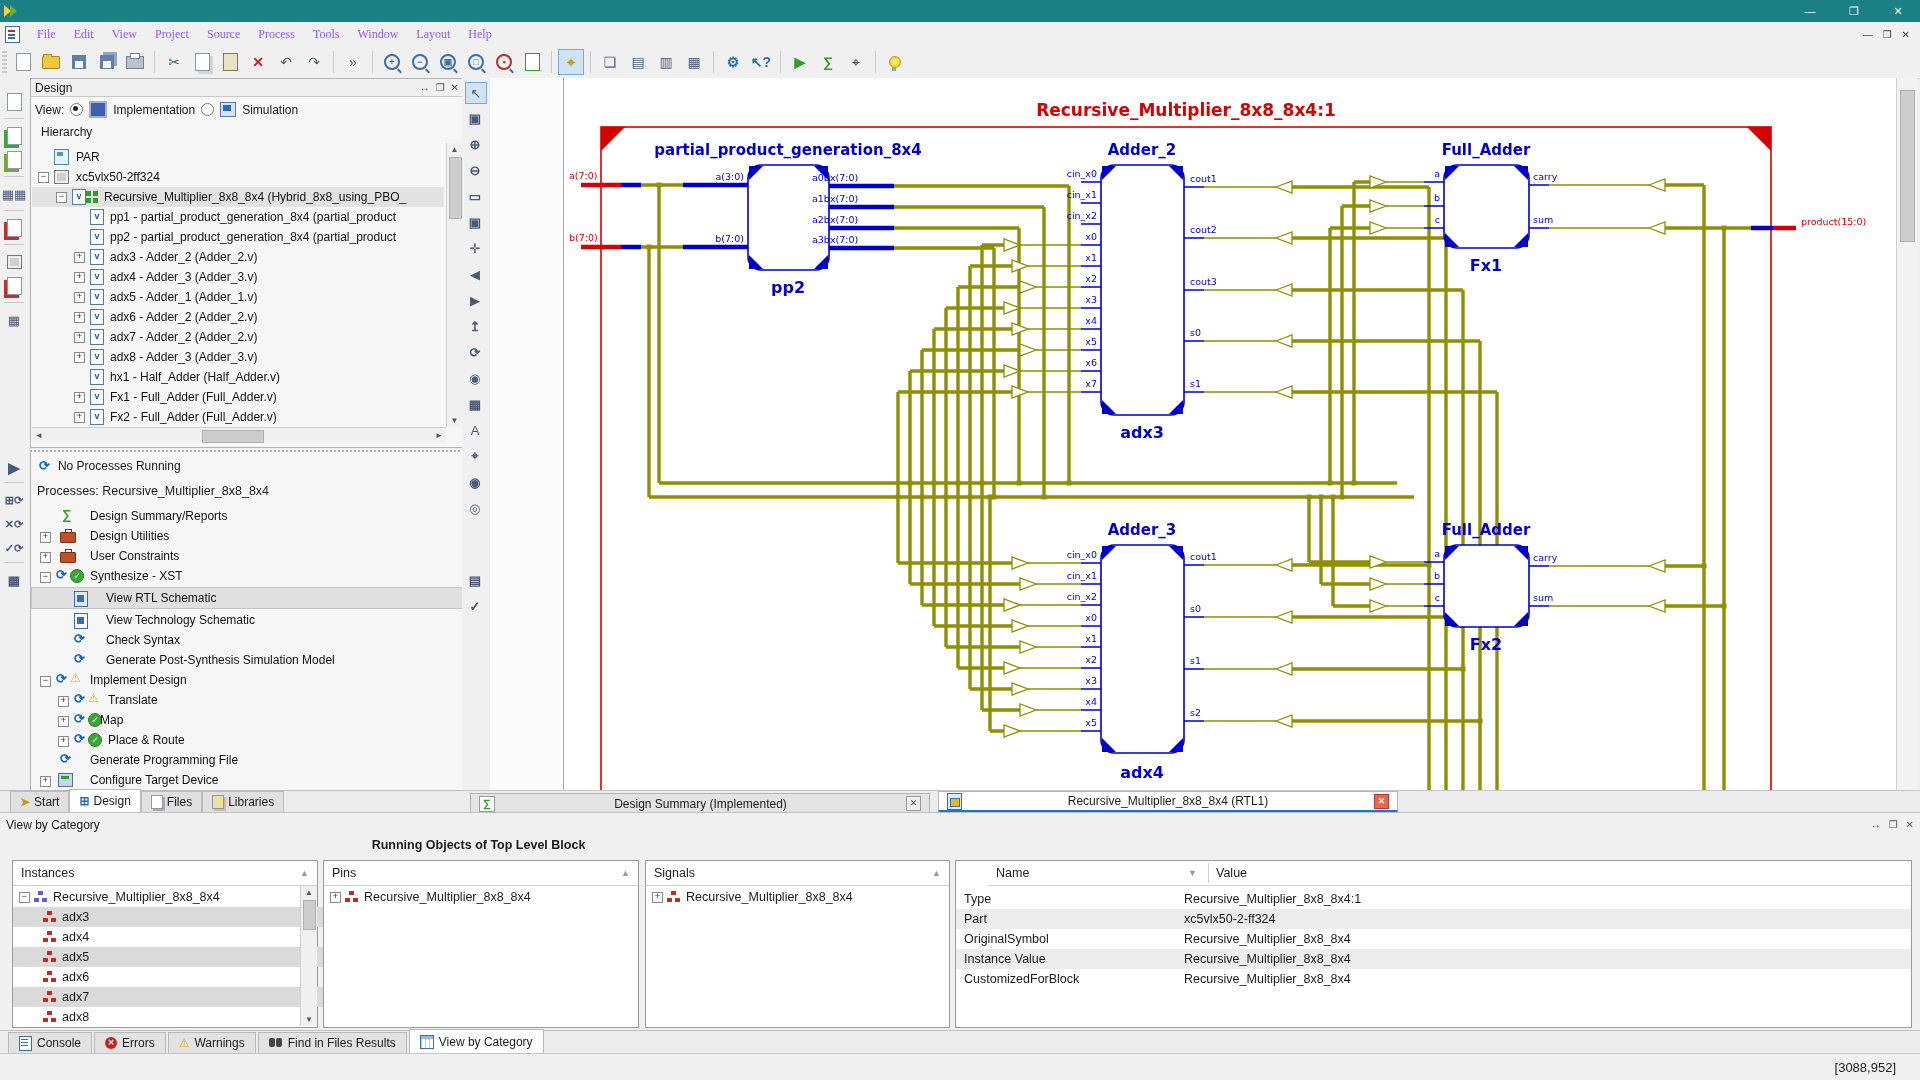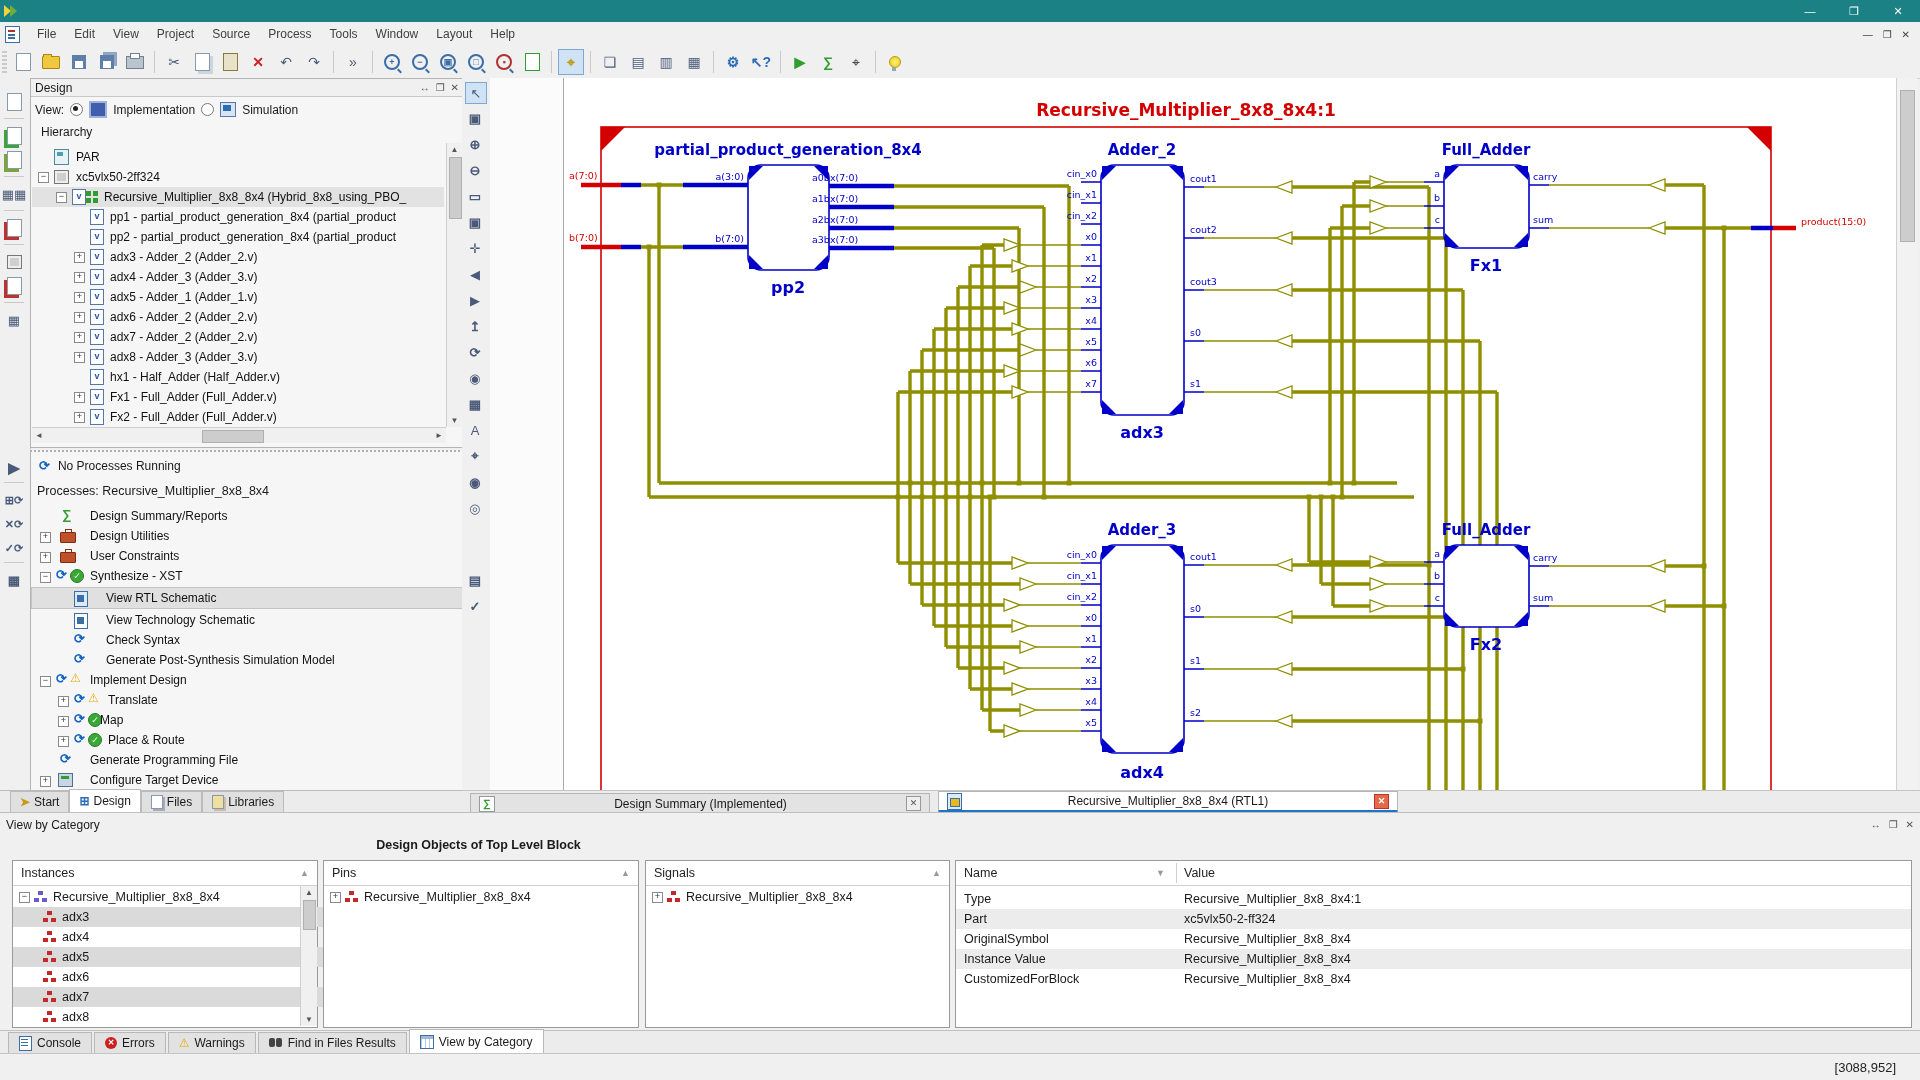--- a/index.html
+++ b/index.html
@@ -8,21 +8,21 @@
   
   .titlebar{left:0;top:0;width:1920px;height:22px;background:#1b8184;color:#fff;display:flex;align-items:center;}
   .titlebar .apptext{font-size:12px;white-space:nowrap;overflow:hidden;}
   .tb-ico{width:16px;height:14px;margin:0 6px 0 4px;position:relative;}
   .tb-ico::before{content:"";position:absolute;left:0;top:1px;border-left:7px solid #f3d23a;border-top:6px solid transparent;border-bottom:6px solid transparent;}
   .tb-ico::after{content:"";position:absolute;left:6px;top:1px;border-left:7px solid #6fae3a;border-top:6px solid transparent;border-bottom:6px solid transparent;}
   .wbtns{margin-left:auto;display:flex;height:100%;}
   .wbtn{width:44px;height:100%;display:flex;align-items:center;justify-content:center;font-size:11px;color:#fff;}
   
   .menubar{left:0;top:22px;width:1920px;height:24px;background:#f0f0f0;display:flex;align-items:center;border-bottom:1px solid #e0e0e0;}
-  .menuitem{padding:3px 9px;color:#404040;}
+  .menuitem{padding:3px 9px;color:#8b5cf6;font-family:Liberation Serif, serif;}
   .mdoc{width:13px;height:15px;background:#fff;border:1px solid #3a6ea5;margin:0 8px 0 5px;position:relative;}
   .mdoc::after{content:"";position:absolute;left:2px;top:3px;width:7px;height:2px;background:#b03030;box-shadow:0 4px 0 #3a6ea5,0 7px 0 #3a6ea5;}
   .mdi-btns{margin-left:auto;display:flex;gap:10px;padding-right:10px;color:#444;font-size:10px;}
   
   .toolbar{left:0;top:46px;width:1920px;height:32px;background:#f0f0f0;border-bottom:1px solid #d5d5d5;display:flex;align-items:center;}
   .tbtn{width:24px;height:24px;display:flex;align-items:center;justify-content:center;font-size:14px;color:#4a5a78;margin:0 1px;border:1px solid transparent;}
   .tbtn.sel{background:#cfe3f5;border:1px solid #7fa8d0;}
   .tsep{width:1px;height:22px;background:#c9c9c9;margin:0 5px;}
   .thandle{width:5px;height:22px;margin:0 2px;background:repeating-linear-gradient(0deg,#c9c9c9 0 2px,transparent 2px 4px);}
   .ic-doc{width:13px;height:16px;background:#fff;border:1px solid #8899aa;}
@@ -704,21 +704,21 @@
   </div>
 
   <div class="abs vbcband">
     <span>View by Category</span>
     <span class="pbtns">
       <span>↔</span>
       <span>❐</span>
       <span>✕</span>
     </span>
   </div>
-  <div class="abs sechead" style="left:12px;width:933px;">Design Objects of Top Level Block</div>
+  <div class="abs sechead" style="left:12px;width:933px;">Running Objects of Top Level Block</div>
 
   <div class="lbox" style="left:12px;width:304px;">
     <div class="bh">
         <span>Instances</span>
         <span class="sort">▲</span>
       </div>
     <div class="lrow" style="top:26px;width:286px;">
       <span class="exp" style="position:static;margin:0 4px 0 6px;">−</span>
       <span class="org purple"></span>
       <span>Recursive_Multiplier_8x8_8x4</span>
@@ -772,21 +772,21 @@
         <span class="sort">▲</span>
       </div>
     <div class="lrow" style="top:26px;width:290px;">
       <span class="exp" style="position:static;margin:0 4px 0 6px;">+</span>
       <span class="org"></span>
       <span>Recursive_Multiplier_8x8_8x4</span>
     </div>
   </div>
 
   <div class="lbox" style="left:955px;width:955px;">
-    <div class="bh" style="position:relative;">
+    <div class="bh" style="position:relative;margin-left:32px;">
       <span>Name</span>
       <span class="sort" style="position:absolute;left:200px;">▼</span>
       <span style="position:absolute;left:220px;top:2px;bottom:2px;width:1px;background:#d0d0d0;"></span>
       <span style="position:absolute;left:228px;">Value</span>
     </div>
     <div class="lrow" style="top:28px;width:100%;">
       <span class="propname">Type</span>
         <span class="propval">Recursive_Multiplier_8x8_8x4:1</span>
     </div>
     <div class="lrow stripe" style="top:48px;width:100%;background:#ececec;">

